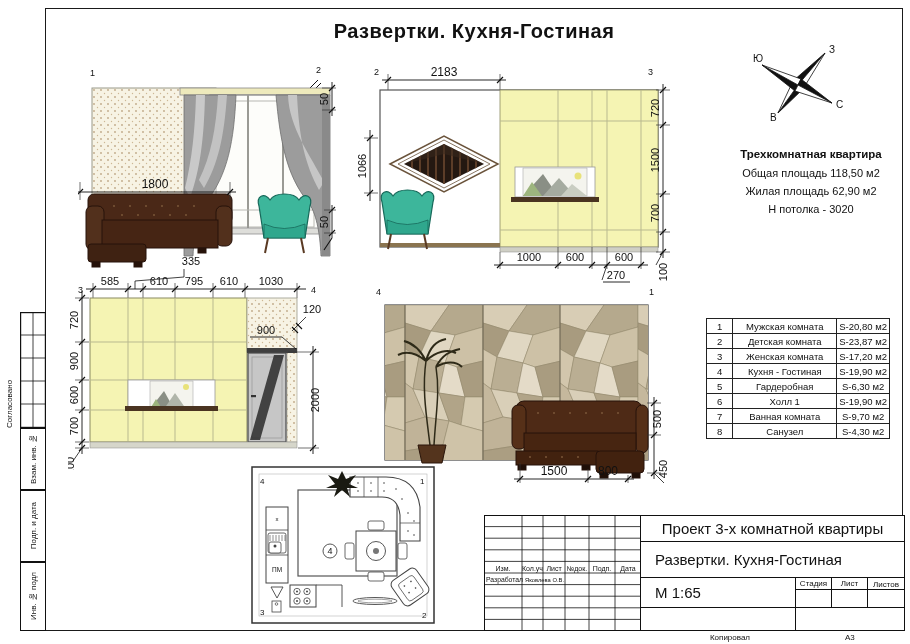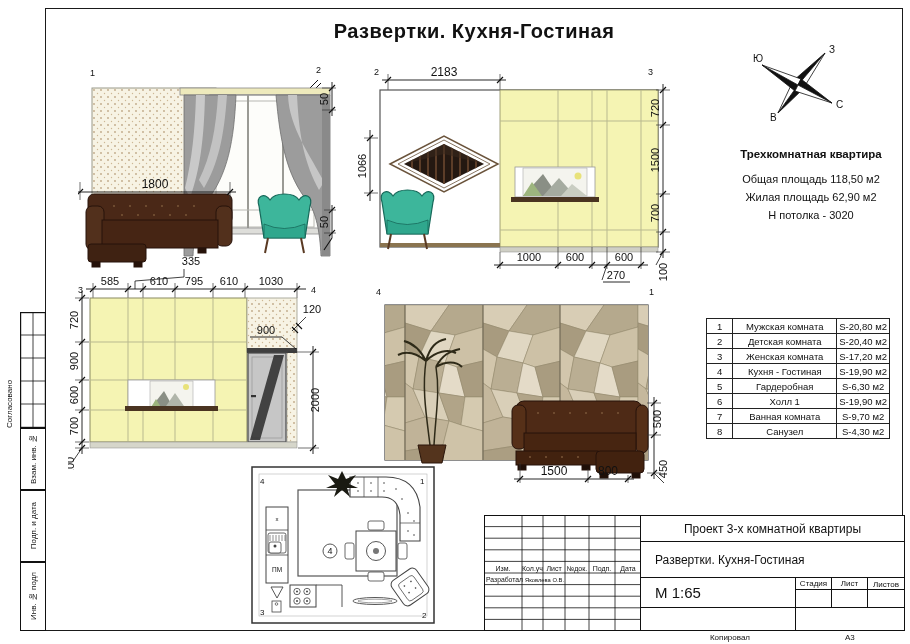--- a/index.html
+++ b/index.html
@@ -7,32 +7,32 @@
   .abs{position:absolute;}
   #frame{left:45px;top:8px;width:858px;height:623px;border:1.6px solid #1a1a1a;box-sizing:border-box;background:#fff;}
   #main-title{left:45px;top:20px;width:858px;text-align:center;font-size:20px;font-weight:bold;letter-spacing:.5px;}
   svg{display:block;}
   svg text{font-family:"Liberation Sans",sans-serif;fill:#111;}
   .dim{font-size:11px;}
   .dimbig{font-size:12px;}
   .mk{font-size:9px;}
   
   #apt{left:715px;top:148px;width:192px;text-align:center;}
-  #apt .t{font-weight:bold;font-size:11.5px;margin-bottom:13px;}
+  #apt .t{font-weight:bold;font-size:11.5px;margin-bottom:7px;}
   #apt .l{font-size:11px;margin-bottom:6px;}
   
   #expl{left:706px;top:318px;width:186px;}
   #expl .title{font-size:13px;font-weight:bold;text-decoration:underline;margin-bottom:8px;white-space:nowrap;}
   #expl table{border-collapse:collapse;width:184px;}
   #expl td{border:1px solid #222;font-size:9.5px;text-align:center;height:14px;padding:0 2px;white-space:nowrap;}
   #expl table{border:1.5px solid #111;}
   
   .tb{box-sizing:border-box;border:1px solid #111;background:#fff;}
   #tb-outline{left:484px;top:515px;width:421px;height:116px;border:1.6px solid #111;box-sizing:border-box;}
-  .tbtext{display:flex;align-items:center;font-size:12px;}
+  .tbtext{display:flex;align-items:center;font-size:15px;}
   
   .vtext{writing-mode:vertical-rl;transform:rotate(180deg);font-size:8px;white-space:nowrap;}
   .sidebox{box-sizing:border-box;border:1.2px solid #111;display:flex;align-items:center;justify-content:center;}
   .small8{font-size:8px;}
 </style>
 </head>
 <body>
 
 <div class="abs" id="frame"></div>
 <div class="abs" id="main-title">Развертки. Кухня-Гостиная</div>
@@ -534,21 +534,21 @@
   <table>
     <tbody>
         <tr>
           <td style="width:22px">1</td>
           <td style="width:100px">Мужская комната</td>
           <td>S-20,80 м2</td>
         </tr>
     <tr>
           <td>2</td>
           <td>Детская комната</td>
-          <td>S-20,40 м2</td>
+          <td>S-23,87 м2</td>
         </tr>
     <tr>
           <td>3</td>
           <td>Женская комната</td>
           <td>S-17,20 м2</td>
         </tr>
     <tr>
           <td>4</td>
           <td>Кухня - Гостиная</td>
           <td>S-19,90 м2</td>

